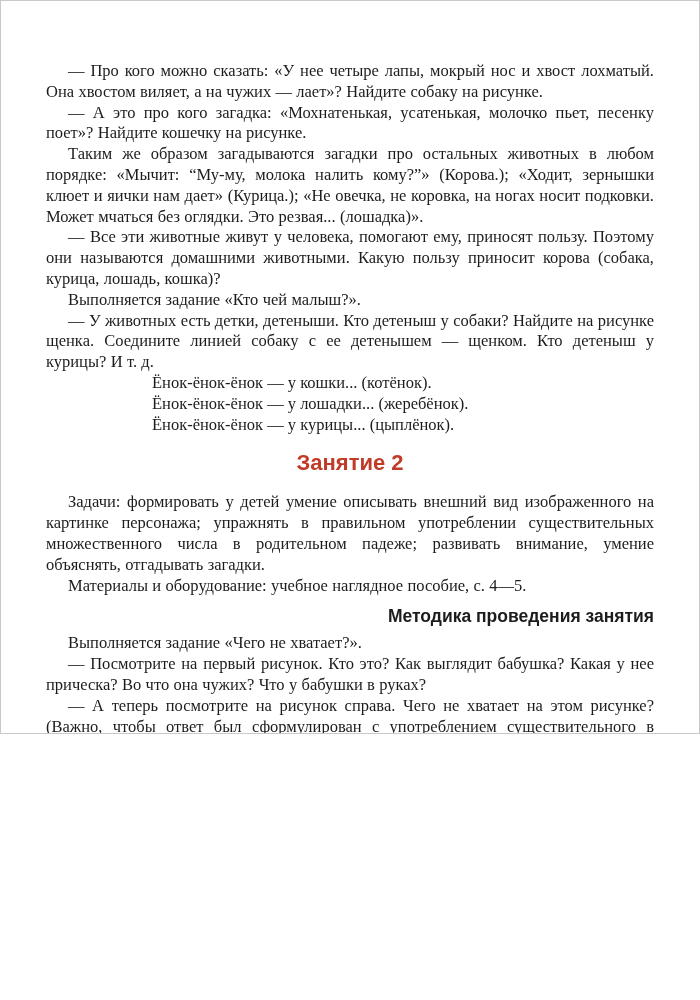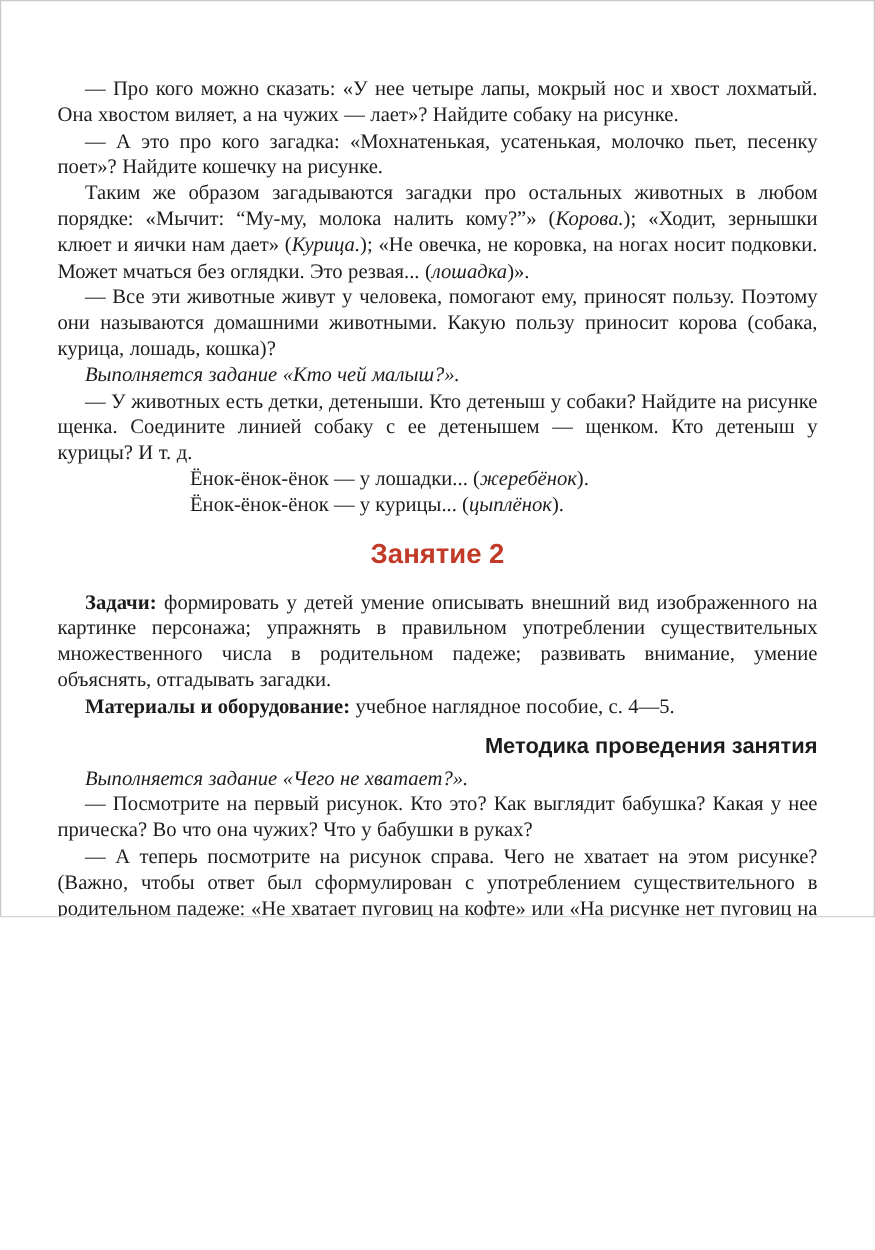--- a/index.html
+++ b/index.html
@@ -18,22 +18,22 @@
     overflow: hidden;
   }
   .para {
     margin: 0;
     text-align: justify;
     text-indent: 22px;
     word-spacing: 0.2px;
   }
   .verse { margin: 0 0 0 106px; }
   .verse-line { text-align: left; }
-  .i { font-style: italic; }
-  .b { font-weight: bold; }
+  .i { }
+  .b { font-weight: normal; }
   .h1 {
     margin: 15px 0 16px 0;
     text-align: center;
     font-family: "Liberation Sans", sans-serif;
     font-weight: bold;
     font-size: 22px;
     line-height: 26px;
     color: #c13b28;
   }
   .h2 {
@@ -61,20 +61,21 @@
 
 <div class="page">
   <div>
       <p class="para"><span>— Про кого можно сказать: «У нее четыре лапы, мокрый нос и хвост лохматый. Она хвостом виляет, а на чужих — лает»? Найдите собаку на рисунке.</span></p>
       <p class="para"><span>— А это про кого загадка: «Мохнатенькая, усатенькая, молочко пьет, песенку поет»? Найдите кошечку на рисунке.</span></p>
       <p class="para"><span>Таким же образом загадываются загадки про остальных животных в любом порядке: «Мычит: “Му-му, молока налить кому?”» (</span><span class="i">Корова.</span><span>); «Ходит, зернышки клюет и яички нам дает» (</span><span class="i">Курица.</span><span>); «Не овечка, не коровка, на ногах носит подковки. Может мчаться без оглядки. Это резвая... (</span><span class="i">лошадка</span><span>)».</span></p>
       <p class="para"><span>— Все эти животные живут у человека, помогают ему, приносят пользу. Поэтому они называются домашними животными. Какую пользу приносит корова (собака, курица, лошадь, кошка)?</span></p>
       <p class="para"><span class="i">Выполняется задание «Кто чей малыш?».</span></p>
       <p class="para"><span>— У животных есть детки, детеныши. Кто детеныш у собаки? Найдите на рисунке щенка. Соедините линией собаку с ее детенышем — щенком. Кто детеныш у курицы? И т. д.</span></p>
       <div class="verse">
+        <div class="verse-line"><span>Ёнок-ёнок-ёнок — у кошки... (</span><span class="i">котёнок</span><span>).</span></div>
         <div class="verse-line"><span>Ёнок-ёнок-ёнок — у лошадки... (</span><span class="i">жеребёнок</span><span>).</span></div>
         <div class="verse-line"><span>Ёнок-ёнок-ёнок — у курицы... (</span><span class="i">цыплёнок</span><span>).</span></div>
       </div>
     </div>
 
   <div class="h1" style="color: rgb(193, 59, 40);">Занятие 2</div>
 
   <div>
       <p class="para"><span class="b">Задачи: </span><span>формировать у детей умение описывать внешний вид изображенного на картинке персонажа; упражнять в правильном употреблении существительных множественного числа в родительном падеже; развивать внимание, умение объяснять, отгадывать загадки.</span></p>
       <p class="para"><span class="b">Материалы и оборудование: </span><span>учебное наглядное пособие, с. 4—5.</span></p>

